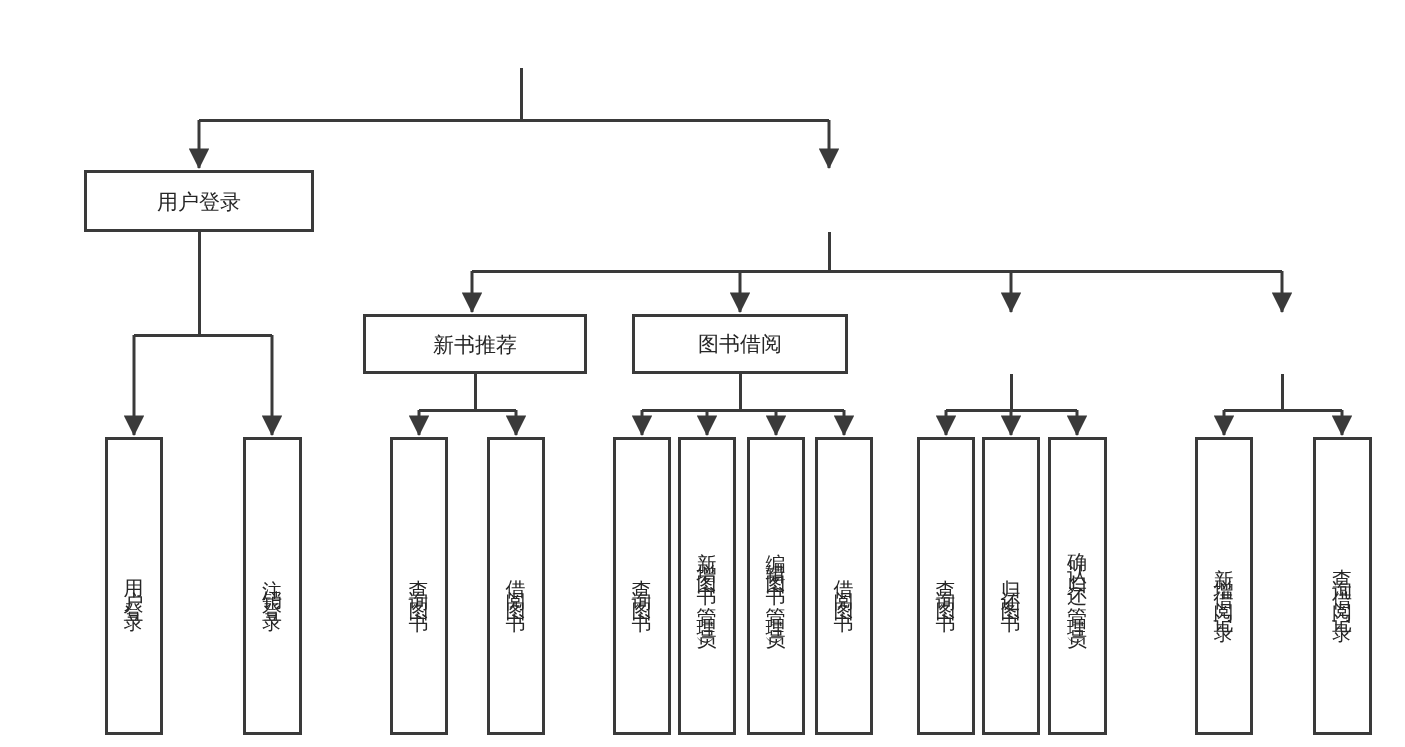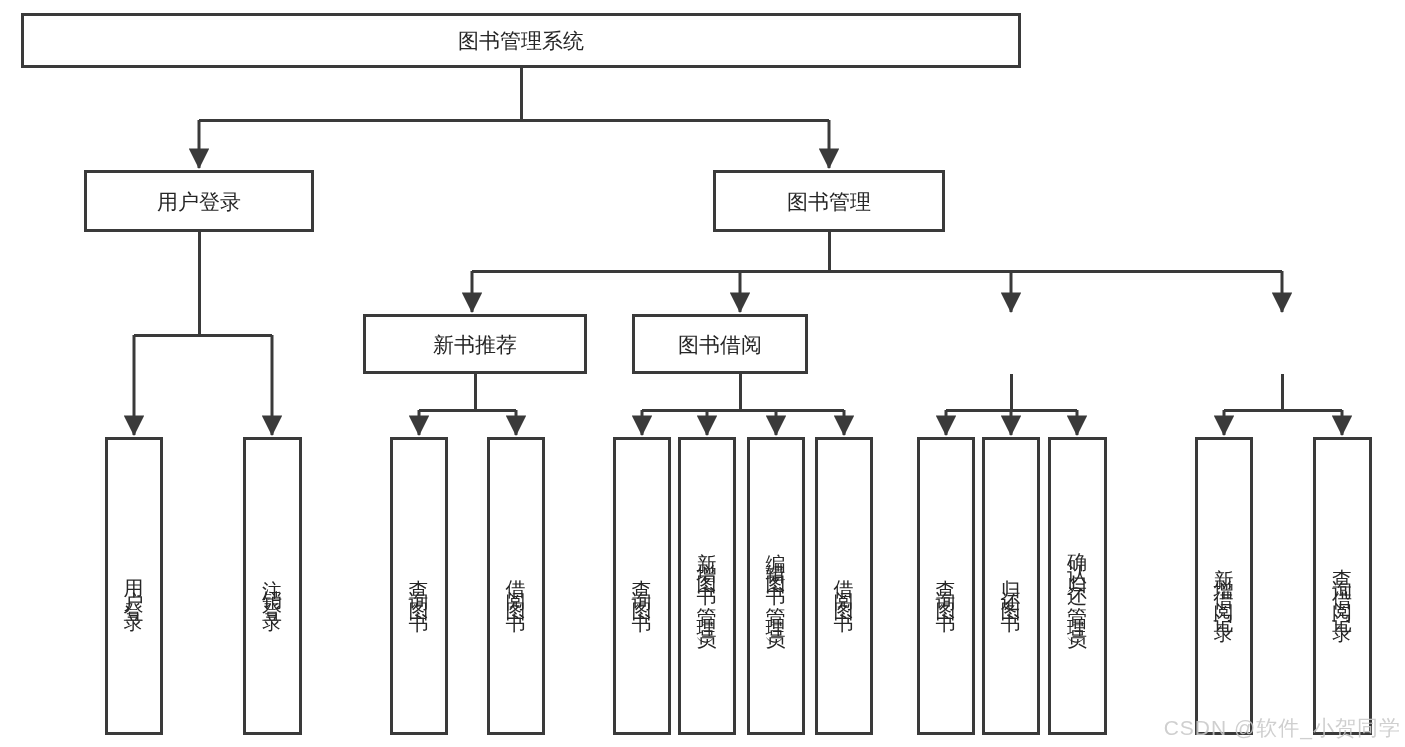--- a/index.html
+++ b/index.html
@@ -71,35 +71,29 @@
     <path class="wire" d="M1011 374 V410 M946 410 H1077"></path>
     <line class="arrow" x1="946" y1="410" x2="946" y2="435" marker-end="url(#ah)"></line>
     <line class="arrow" x1="1011" y1="410" x2="1011" y2="435" marker-end="url(#ah)"></line>
     <line class="arrow" x1="1077" y1="410" x2="1077" y2="435" marker-end="url(#ah)"></line>
 
     <path class="wire" d="M1282 374 V410 M1224 410 H1342"></path>
     <line class="arrow" x1="1224" y1="410" x2="1224" y2="435" marker-end="url(#ah)"></line>
     <line class="arrow" x1="1342" y1="410" x2="1342" y2="435" marker-end="url(#ah)"></line>
   </svg>
 
-  <div class="box" style="left:21px;top:13px;width:1000px;height:55px;">
-    <span>图书管理系统</span>
-  </div>
 
   <div class="box" style="left:84px;top:170px;width:230px;height:62px;">
     <span>用户登录</span>
-  </div>
-  <div class="box" style="left:713px;top:170px;width:232px;height:62px;">
-    <span>图书管理</span>
   </div>
 
   <div class="box" style="left:363px;top:314px;width:224px;height:60px;">
     <span>新书推荐</span>
   </div>
-  <div class="box" style="left:632px;top:314px;width:176px;height:60px;">
+  <div class="box" style="left:632px;top:314px;width:216px;height:60px;font-family:Liberation Serif, serif;">
     <span>图书借阅</span>
   </div>
 
   <div class="box v" style="left:105px;top:437px;width:58px;height:298px;">
     <span>用户登录</span>
   </div>
   <div class="box v" style="left:243px;top:437px;width:59px;height:298px;">
     <span>注销登录</span>
   </div>
 
@@ -133,14 +127,13 @@
     <span>确认归还（管理员）</span>
   </div>
 
   <div class="box v" style="left:1195px;top:437px;width:58px;height:298px;">
     <span>新增借阅记录</span>
   </div>
   <div class="box v" style="left:1313px;top:437px;width:59px;height:298px;">
     <span>查询借阅记录</span>
   </div>
 
-  <div class="watermark">CSDN @软件_小贺同学</div>
 </div>
 
 </body></html>

